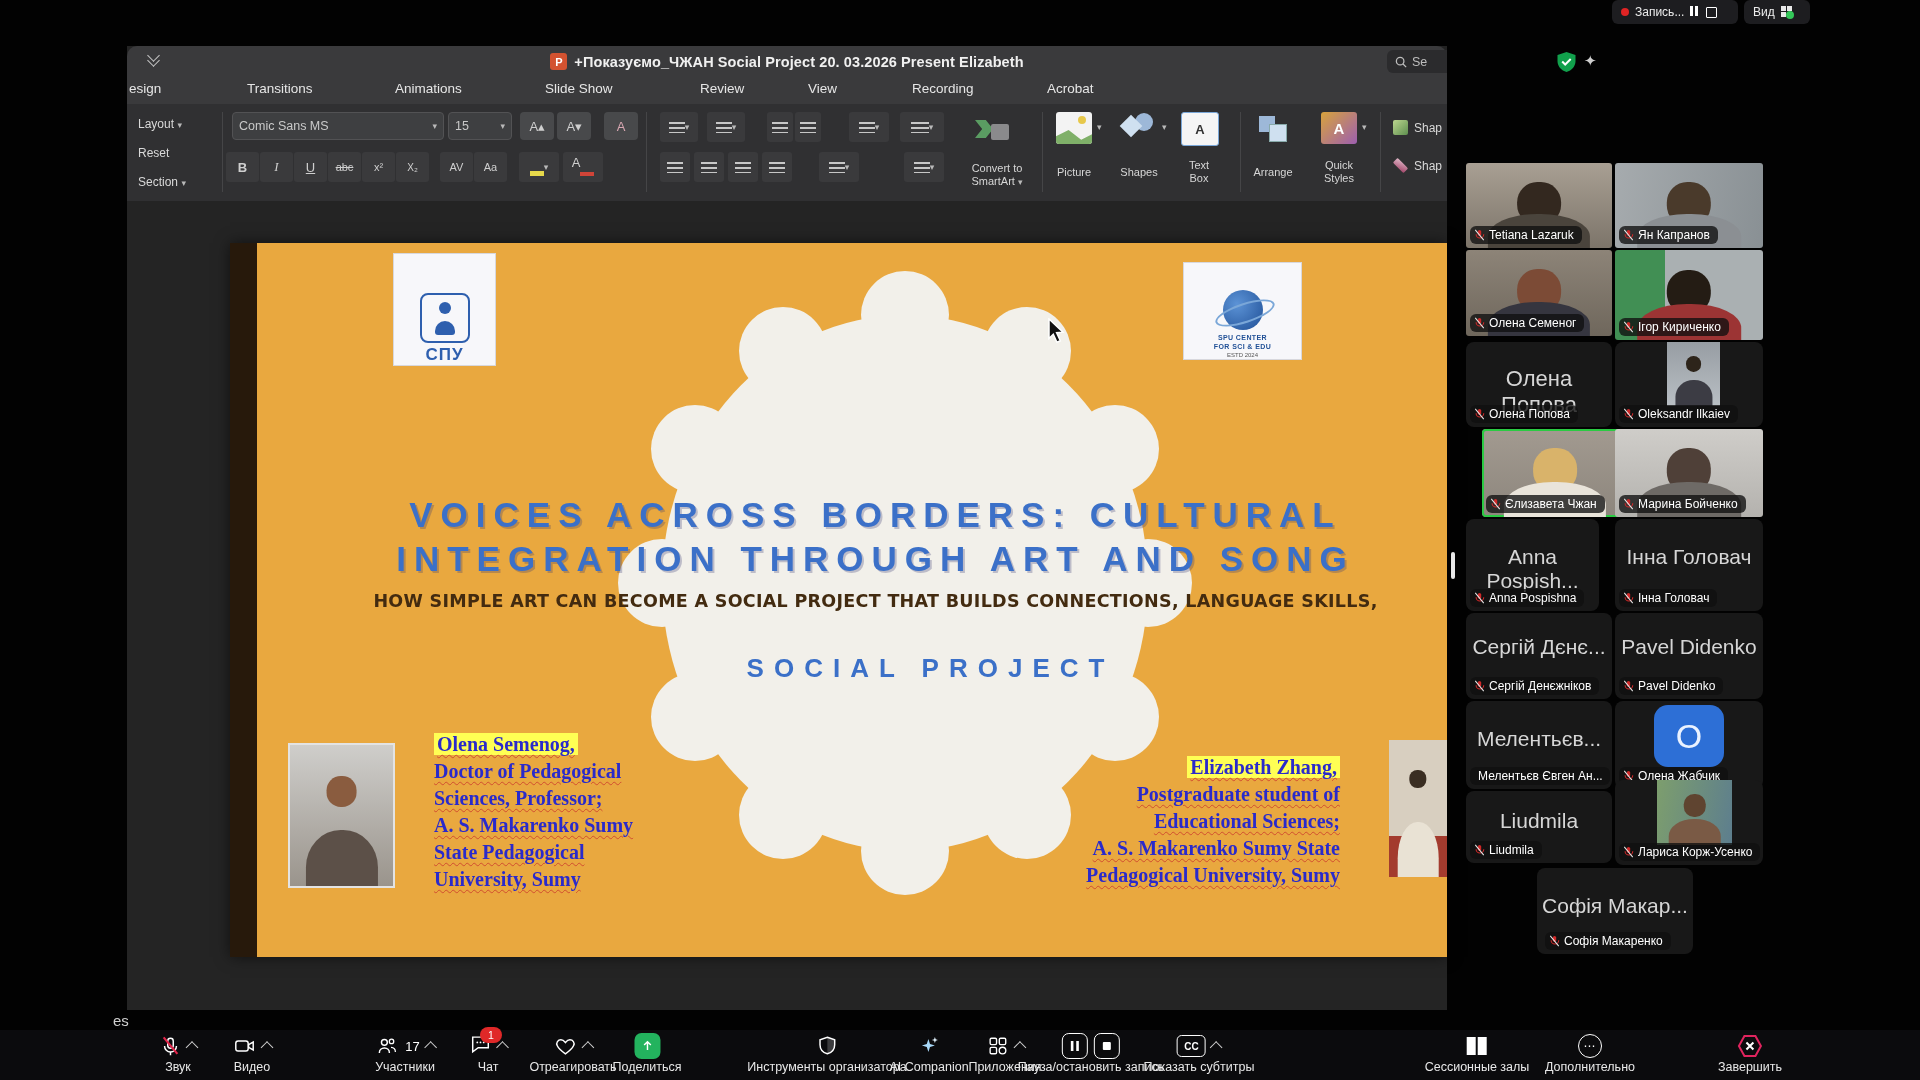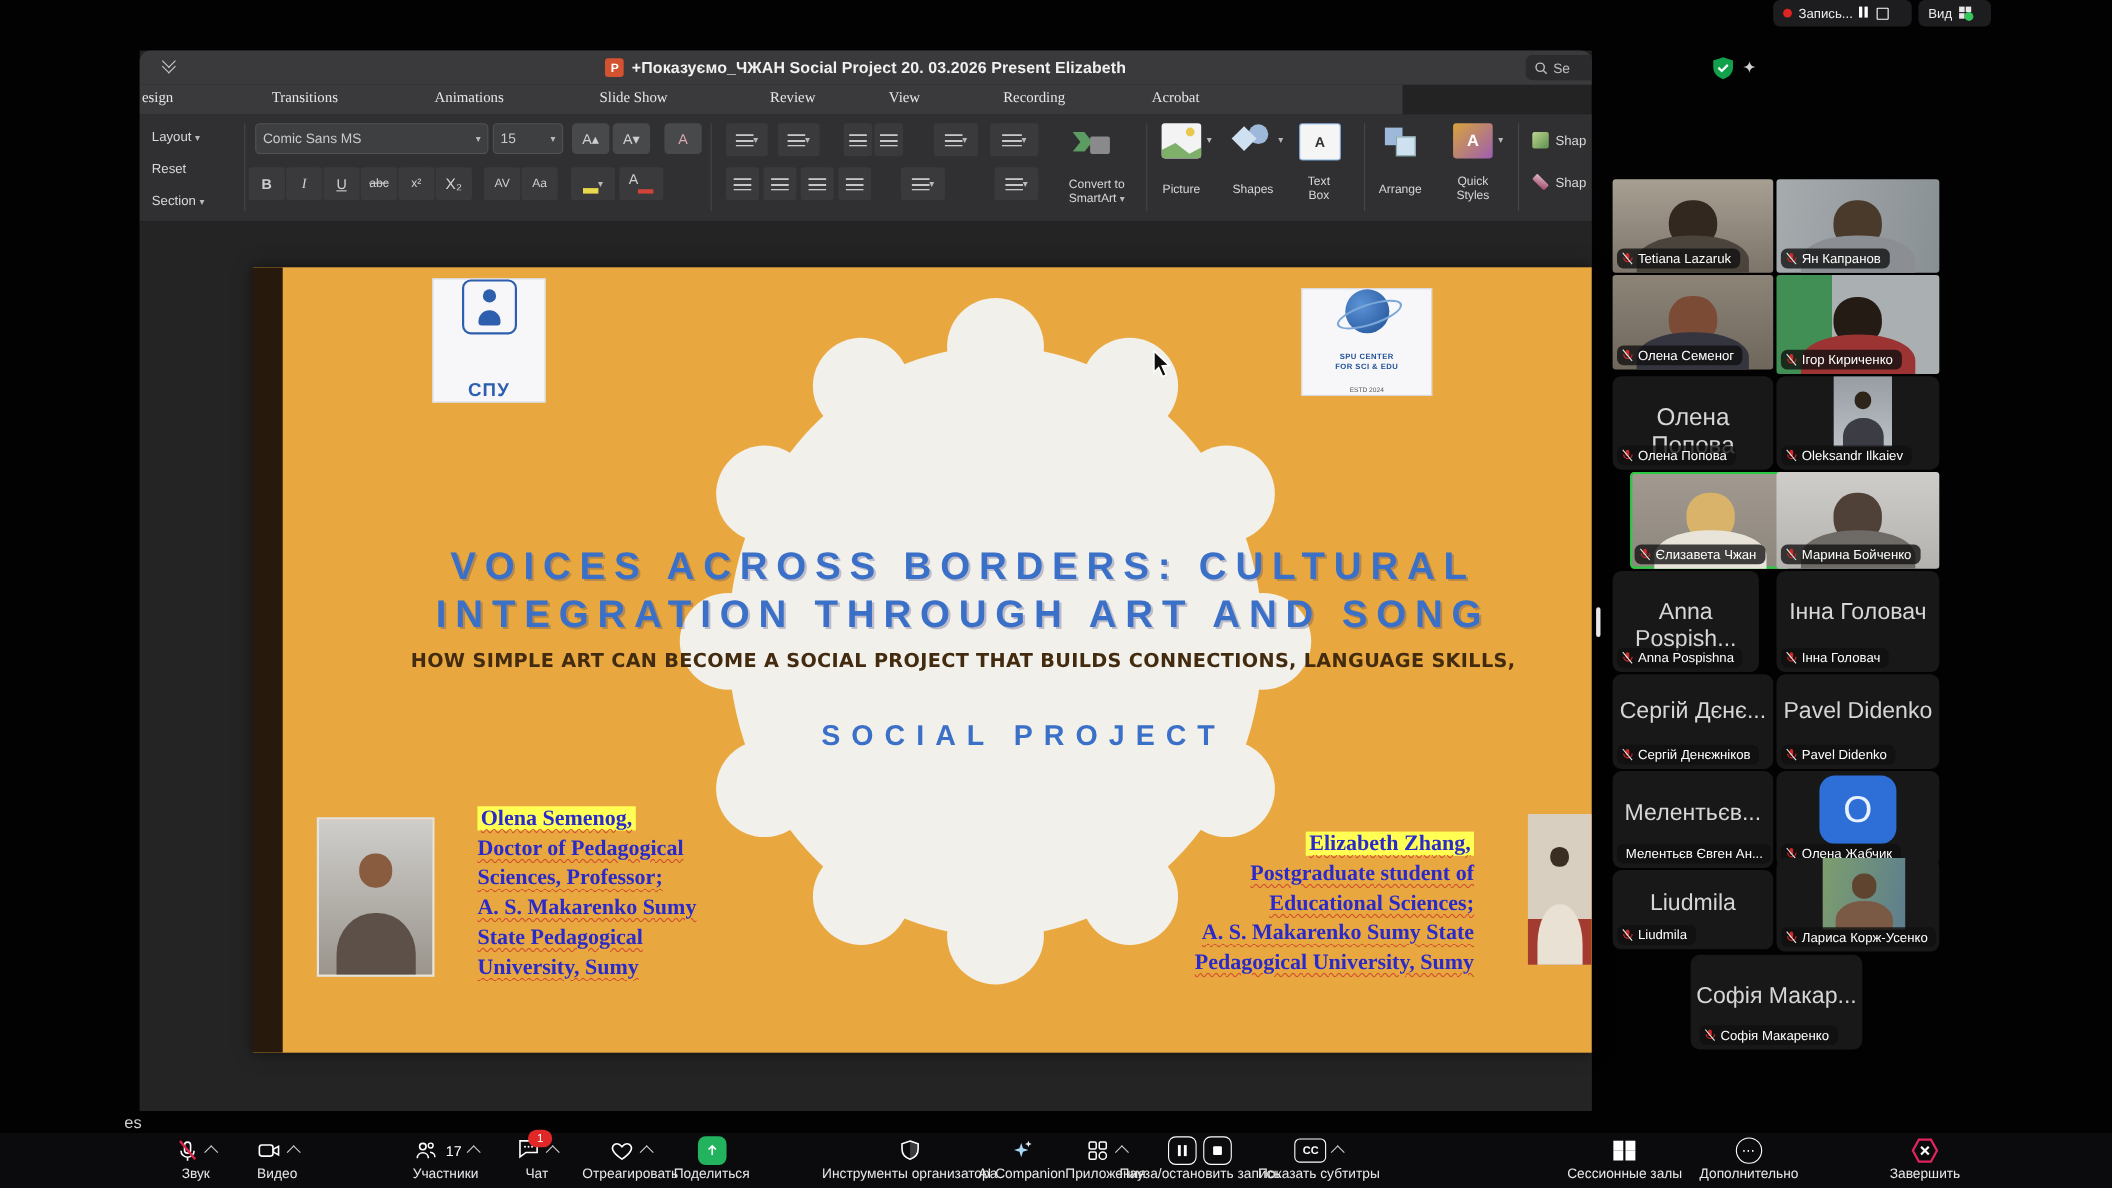--- a/index.html
+++ b/index.html
@@ -9,21 +9,21 @@
 
   
   .ppt{position:absolute;left:127px;top:46px;width:1320px;height:964px;background:#232323;}
   .titlebar{position:absolute;left:0;top:0;width:1320px;height:31px;background:#3a3a3c;border-radius:10px 10px 0 0;}
   .collapse{position:absolute;left:22px;top:9px;width:12px;height:12px;cursor:default;}
   .collapse i{display:block;width:8px;height:8px;border-left:1.5px solid #c9c9c9;border-bottom:1.5px solid #c9c9c9;transform:rotate(-45deg);margin-top:-4px;}
   .titlewrap{position:absolute;left:0;top:0;width:100%;height:31px;display:flex;align-items:center;justify-content:center;gap:7px;}
   .ppticon{width:17px;height:17px;background:#d35230;border-radius:3px;color:#fff;font-size:11px;font-weight:bold;display:flex;align-items:center;justify-content:center;}
   .wtitle{color:#f0f0f0;font-size:14.5px;font-weight:bold;letter-spacing:.1px;}
   .searchpill{position:absolute;right:0;top:4px;width:52px;height:23px;background:#2b2b2d;border-radius:6px 0 0 6px;display:flex;align-items:center;gap:5px;padding-left:8px;color:#bdbdbd;font-size:12.5px;overflow:hidden;}
-  .tabs{position:absolute;left:0;top:31px;width:1148px;height:27px;background:#3a3a3c;font-family:Liberation Serif, serif;}
+  .tabs{position:absolute;left:0;top:31px;width:1320px;height:27px;background:#3a3a3c;}
   .tab{position:absolute;top:4px;color:#e6e6e6;font-size:13.5px;cursor:default;}
   .ribbon{position:absolute;left:0;top:58px;width:1320px;height:97px;background:#303032;border-bottom:1px solid #161616;}
   .vsep{position:absolute;top:8px;height:80px;width:1px;background:#454547;}
   .rlbl{position:absolute;color:#d9d9d9;font-size:12px;}
   .caret{color:#b9b9b9;font-size:9px;}
   .fbox{position:absolute;background:#3e3f41;border:1px solid #525254;border-radius:4px;color:#c9c9c9;font-size:12.5px;display:flex;align-items:center;justify-content:space-between;padding:0 6px;}
   .rbtn{position:absolute;height:28px;background:#48494b;border-radius:4px;color:#cfcfcf;display:flex;align-items:center;justify-content:center;font-size:13px;}
   .sbtn{position:absolute;width:33px;height:30px;color:#cfcfcf;display:flex;align-items:center;justify-content:center;font-size:13px;background:#3a3a3c;border-radius:3px;}
   .bars{display:inline-block;width:16px;height:11px;background:repeating-linear-gradient(to bottom,#c7c7c7 0 2px,transparent 2px 5px);}
   .glabel{position:absolute;color:#d6d6d6;font-size:11px;text-align:center;line-height:13px;}
@@ -49,21 +49,21 @@
   .workspace{position:absolute;left:0;top:155px;width:1320px;height:809px;background:#242424;}
   .notesfrag{position:absolute;left:113px;top:1012px;color:#cfcfcf;font-size:15px;}
 
   
   .slide{position:absolute;left:103px;top:42px;width:1217px;height:714px;background:#e9a83f;box-shadow:0 0 14px rgba(0,0,0,.55);overflow:hidden;}
   .slide-darkedge{position:absolute;left:0;top:0;width:27px;height:714px;background:#27190b;}
   .sealsvg{position:absolute;left:0;top:0;pointer-events:none;}
   .stitle{position:absolute;width:1217px;text-align:center;color:#3b70c8;font-weight:bold;font-size:35px;letter-spacing:8px;text-shadow:2px 2px 0 rgba(54,54,110,.28);white-space:nowrap;}
   .ssub{position:absolute;width:1217px;text-align:center;color:#432b10;font-weight:bold;font-size:17.5px;letter-spacing:.3px;white-space:nowrap;font-family:"DejaVu Sans",sans-serif;}
   .stag{position:absolute;width:1217px;text-align:center;color:#3b70c8;font-weight:bold;font-size:26px;letter-spacing:10px;white-space:nowrap;}
-  .logocard{position:absolute;background:#f7f7fa;border:1px solid #d8d8dd;display:flex;flex-direction:column;align-items:center;justify-content:space-between;}
+  .logocard{position:absolute;background:#f7f7fa;border:1px solid #d8d8dd;display:flex;flex-direction:column;align-items:center;justify-content:flex-end;}
   .sputext{color:#2e5fae;font-weight:bold;font-size:17px;letter-spacing:1px;margin-top:2px;}
   .spu-emblem{width:46px;height:46px;border:2px solid #2e5fae;border-radius:8px;position:relative;}
   .spu-emblem::before{content:"";position:absolute;left:50%;top:7px;width:12px;height:12px;transform:translateX(-50%);border-radius:50%;background:#2e5fae;}
   .spu-emblem::after{content:"";position:absolute;left:50%;bottom:6px;width:20px;height:14px;transform:translateX(-50%);border-radius:10px 10px 3px 3px;background:#2e5fae;}
   .globe{width:40px;height:40px;border-radius:50%;background:radial-gradient(circle at 35% 35%,#5c93d6,#1f4f96);position:relative;}
   .globe::after{content:"";position:absolute;left:-9px;top:13px;width:58px;height:16px;border:2px solid #7aa7d8;border-radius:50%;transform:rotate(-18deg);}
   .spurl{color:#1f4f96;font-weight:bold;font-size:7px;letter-spacing:.4px;line-height:9px;text-align:center;}
   .spurl2{color:#555;font-size:6px;line-height:8px;}
   .author{position:absolute;font-family:"Liberation Serif",serif;font-weight:bold;color:#2a2acb;font-size:20px;line-height:27px;}
   .author .aline{text-decoration:underline wavy rgba(205,65,45,.85);text-decoration-thickness:1px;text-underline-offset:3px;}
@@ -160,21 +160,21 @@
       </div>
       <div class="rbtn" style="left:393px;top:8px;width:34px">A▴</div>
       <div class="rbtn" style="left:430px;top:8px;width:34px">A▾</div>
       <div class="rbtn" style="left:477px;top:8px;width:34px;color:#d8a7b2">A</div>
 
       <div class="sbtn" style="left:99px;top:48px;font-weight:bold">B</div>
       <div class="sbtn" style="left:133px;top:48px;font-style:italic;font-family:'Liberation Serif',serif">I</div>
       <div class="sbtn" style="left:167px;top:48px;text-decoration:underline">U</div>
       <div class="sbtn" style="left:201px;top:48px;text-decoration:line-through;font-size:11px">abc</div>
       <div class="sbtn" style="left:235px;top:48px;font-size:11px">x²</div>
-      <div class="sbtn" style="left:269px;top:48px;font-size:14px">X₂</div>
+      <div class="sbtn" style="left:269px;top:48px;font-size:10px">X₂</div>
       <div class="sbtn" style="left:313px;top:48px;font-size:11px">AV</div>
       <div class="sbtn" style="left:347px;top:48px;font-size:11px">Aa</div>
       <div class="sbtn hlbtn" style="left:392px;top:48px;width:40px">
           <span class="ink"></span>
           <span class="caret">▾</span>
         </div>
       <div class="sbtn fcbtn" style="left:436px;top:48px;width:40px">
           <span style="margin-bottom:9px">A</span>
           <span class="ink"></span>
         </div>

